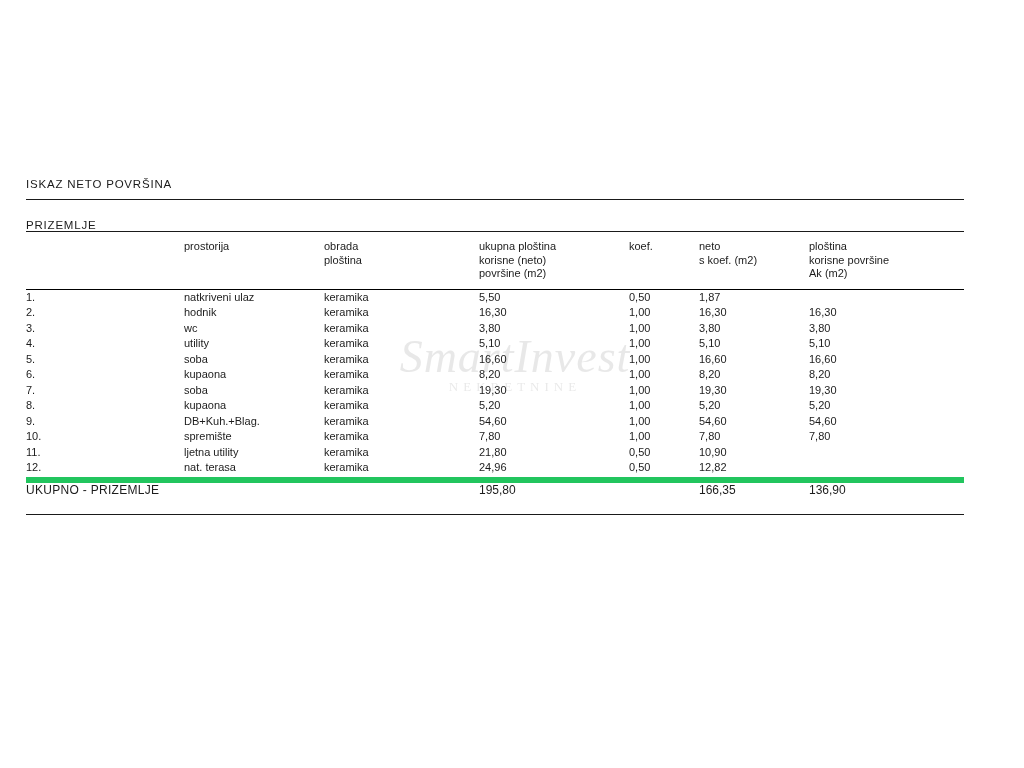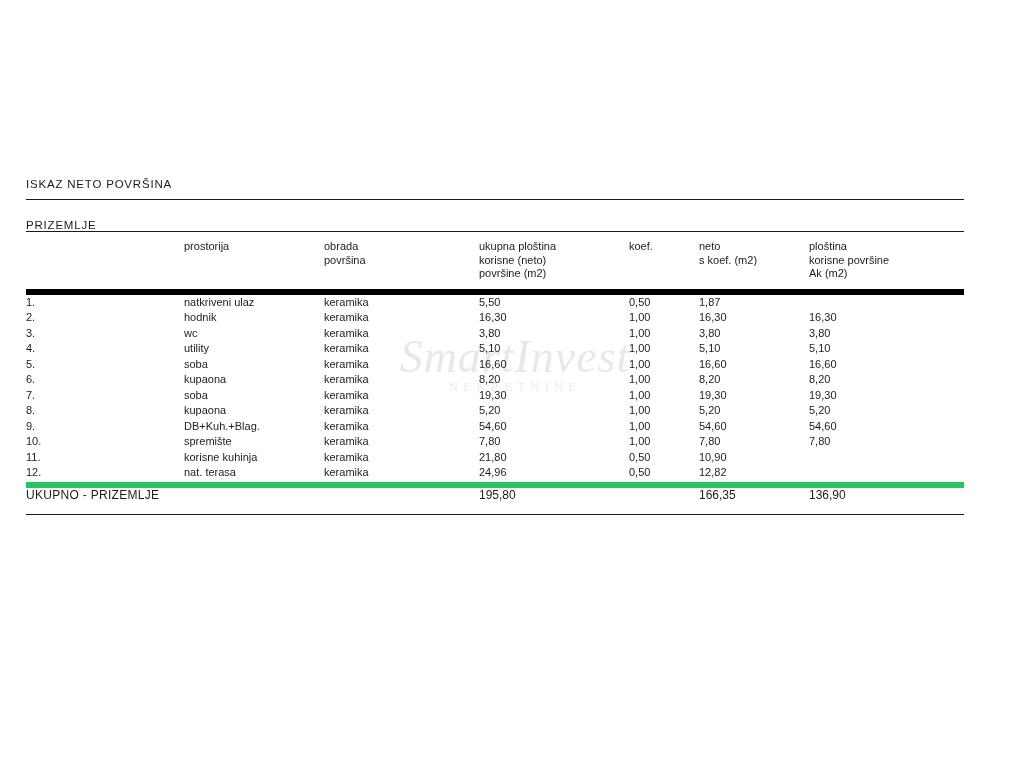--- a/index.html
+++ b/index.html
@@ -105,21 +105,21 @@
   
   .c-idx   { width: 158px; }
   .c-room  { width: 140px; }
   .c-fin   { width: 155px; }
   .c-area  { width: 150px; }
   .c-koef  { width: 70px;  }
   .c-neto  { width: 110px; }
   .c-ak    { width: 155px; }
 
   thead tr.head-row th {
-    border-bottom: 6px solid #000000;
+    border-bottom: 1px solid #000000;
   }
 
   tbody tr:last-child td {
     border-bottom: 6px solid #22c55e;
     padding-bottom: 2px;
   }
 
   tfoot td {
     padding-top: 4px;
     font-size: 12px;
@@ -155,21 +155,21 @@
         <col class="c-area">
       <col class="c-koef">
         <col class="c-neto">
         <col class="c-ak">
     </colgroup>
     <thead>
       <tr class="head-row">
         <th></th>
         <th>prostorija</th>
         <th>obrada
- površina</th>
+ ploština</th>
         <th>ukupna ploština
 korisne (neto)
 površine (m2)</th>
         <th>koef.</th>
         <th>neto
 s koef. (m2)</th>
         <th>ploština
  korisne površine
 Ak (m2)</th>
       </tr>
@@ -260,21 +260,21 @@
         <td>10.</td>
         <td>spremište</td>
         <td>keramika</td>
         <td>7,80</td>
         <td>1,00</td>
         <td>7,80</td>
         <td>7,80</td>
       </tr>
       <tr>
         <td>11.</td>
-        <td>korisne kuhinja</td>
+        <td>ljetna utility</td>
         <td>keramika</td>
         <td>21,80</td>
         <td>0,50</td>
         <td>10,90</td>
         <td></td>
       </tr>
       <tr>
         <td>12.</td>
         <td>nat. terasa</td>
         <td>keramika</td>

